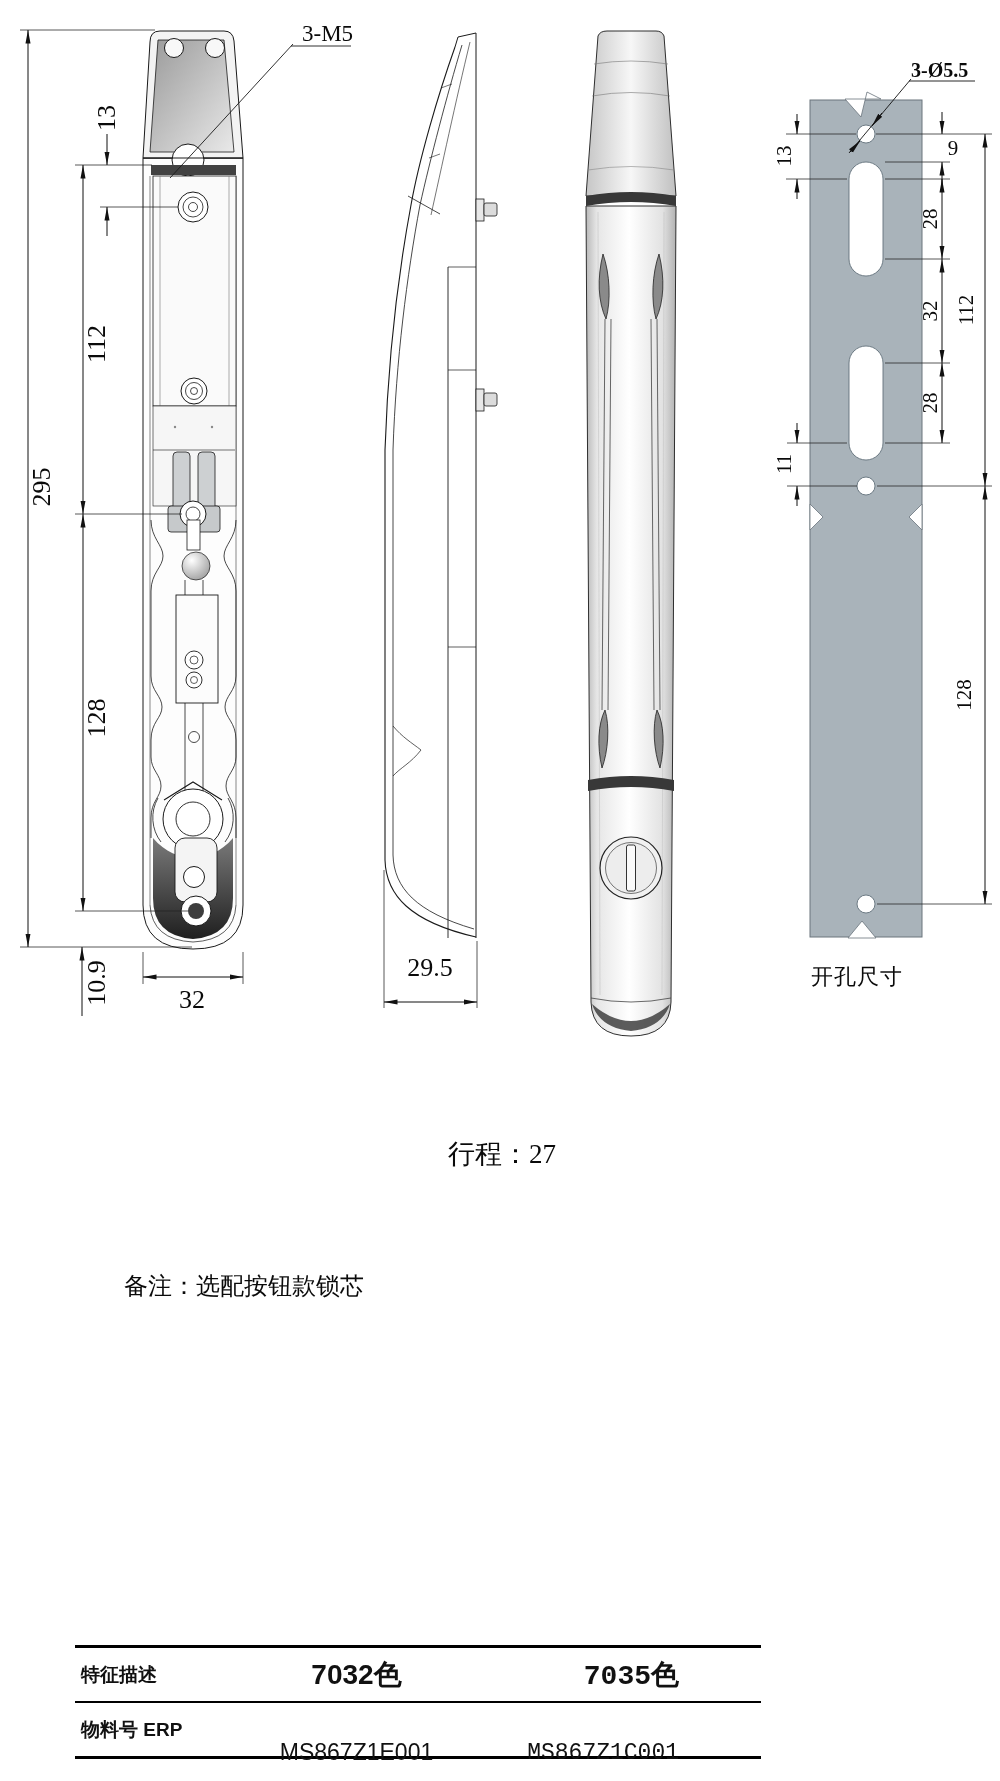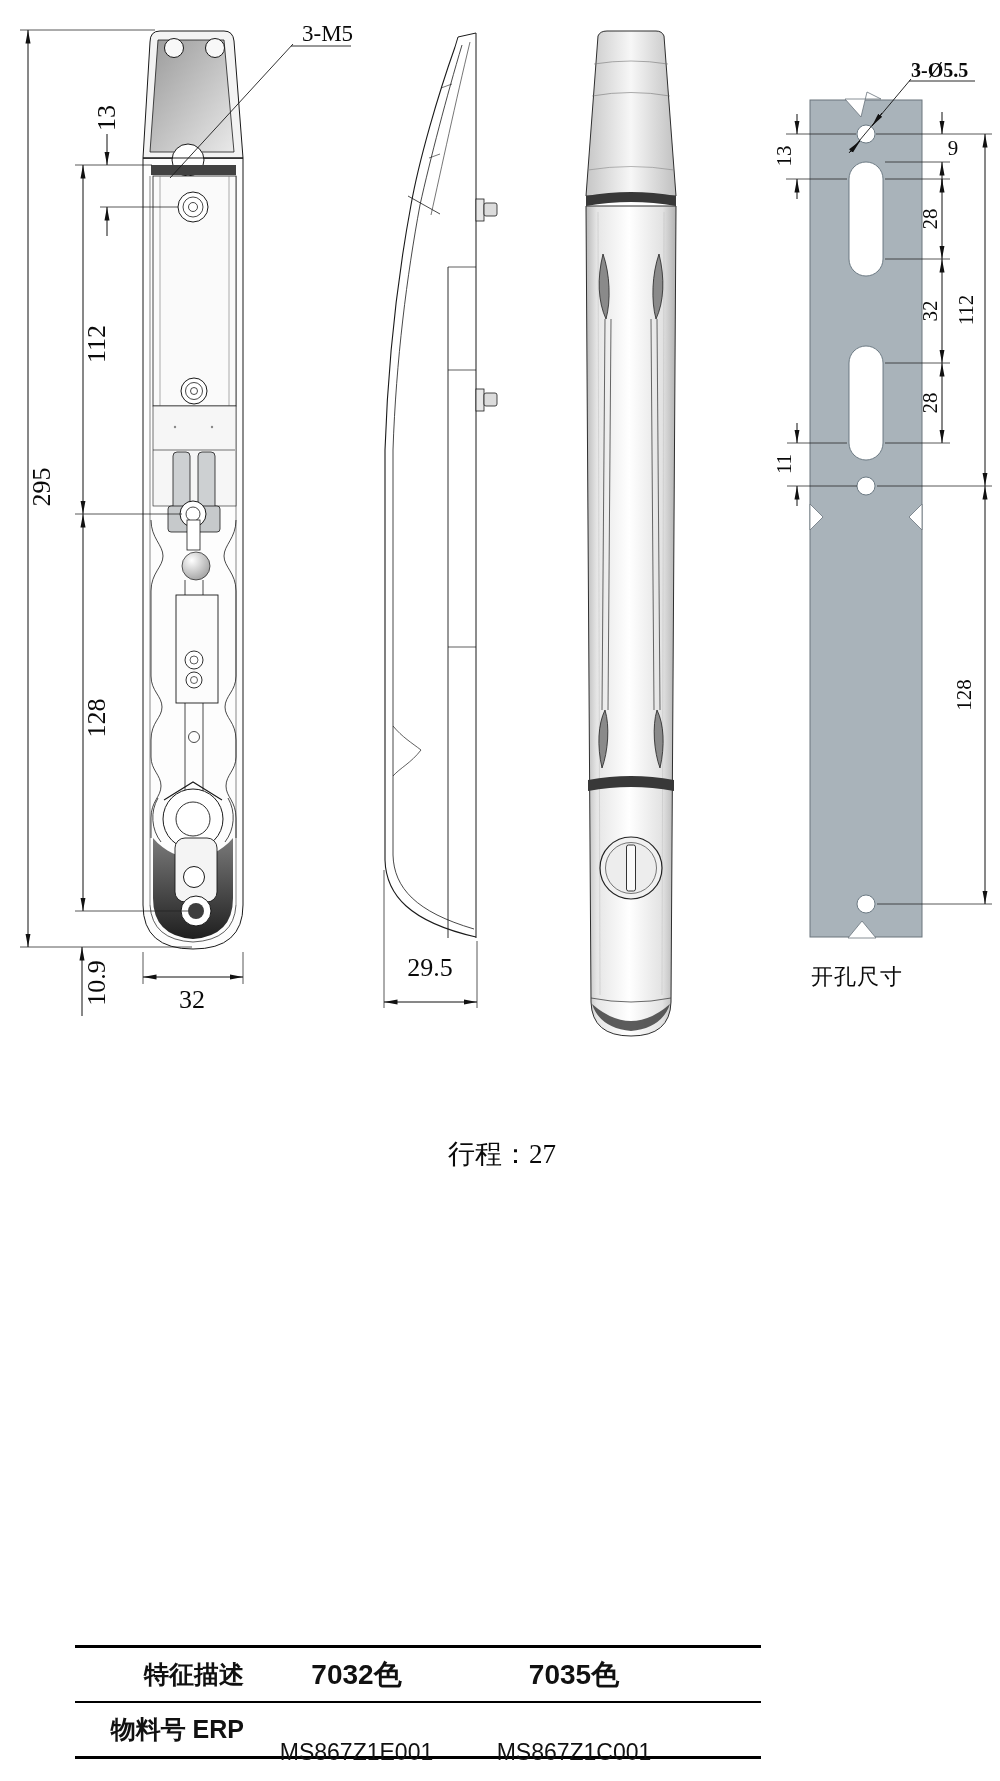--- a/index.html
+++ b/index.html
@@ -11,23 +11,23 @@
   .dim.rot{transform:translate(-50%,-50%) rotate(-90deg);}
   .dim.sm{font-size:21px;}
   .callout{font-family:"Liberation Serif",serif;font-size:23px;transform:translate(0,-50%);}
   .cutout-title{font-size:22px;font-weight:400;letter-spacing:1px;transform:translate(-50%,-50%);}
   .stroke-note{font-family:"Liberation Serif",serif;font-size:27px;}
   .remark-note{font-size:24px;}
   .spec{position:absolute;left:75px;top:1645px;width:686px;
         border-top:3px solid #000;border-bottom:3px solid #000;}
   .spec .row{display:flex;align-items:center;height:53px;}
   .spec .row.head{border-bottom:2px solid #000;}
-  .spec .c1{width:163px;padding-left:6px;font-weight:bold;font-size:25px;text-align:right;}
+  .spec .c1{width:163px;padding-left:6px;font-weight:bold;font-size:19px;}
   .spec .c2{width:225px;text-align:center;}
-  .spec .c3{width:210px;text-align:center;}
+  .spec .c3{width:210px;text-align:right;font-family:Liberation Mono, monospace;}
   .spec .head .c2,.spec .head .c3{font-weight:bold;font-size:28px;}
   .spec .vals .c2,.spec .vals .c3{font-size:23px;margin-top:46px;}
 </style>
 </head>
 <body>
 
 <div class="sheet">
 
 <svg class="art" width="1000" height="1781" viewBox="0 0 1000 1781">
   <defs>
@@ -273,20 +273,21 @@
   <span class="lbl dim sm rot" style="left:930px;top:219px;">28</span>
   <span class="lbl dim sm rot" style="left:930px;top:311px;">32</span>
   <span class="lbl dim sm rot" style="left:930px;top:403px;">28</span>
   <span class="lbl dim sm rot" style="left:966px;top:310px;">112</span>
   <span class="lbl dim sm rot" style="left:784px;top:464px;">11</span>
   <span class="lbl dim sm rot" style="left:964px;top:695px;">128</span>
   <span class="lbl callout" style="left:911px;top:70px;font-size:20px;font-weight:bold;">3-Ø5.5</span>
   <span class="lbl cutout-title" style="left:857px;top:977px;">开孔尺寸</span>
 
   <span class="lbl stroke-note" style="left:448px;top:1136px;">行程：27</span>
+  <span class="lbl remark-note" style="left:124px;top:1270px;">备注：选配按钮款锁芯</span>
 
   <div class="spec">
     <div class="row head">
       <div class="c1">特征描述</div>
       <div class="c2">7032色</div>
       <div class="c3">7035色</div>
     </div>
     <div class="row vals">
       <div class="c1">物料号 ERP</div>
       <div class="c2">MS867Z1E001</div>

